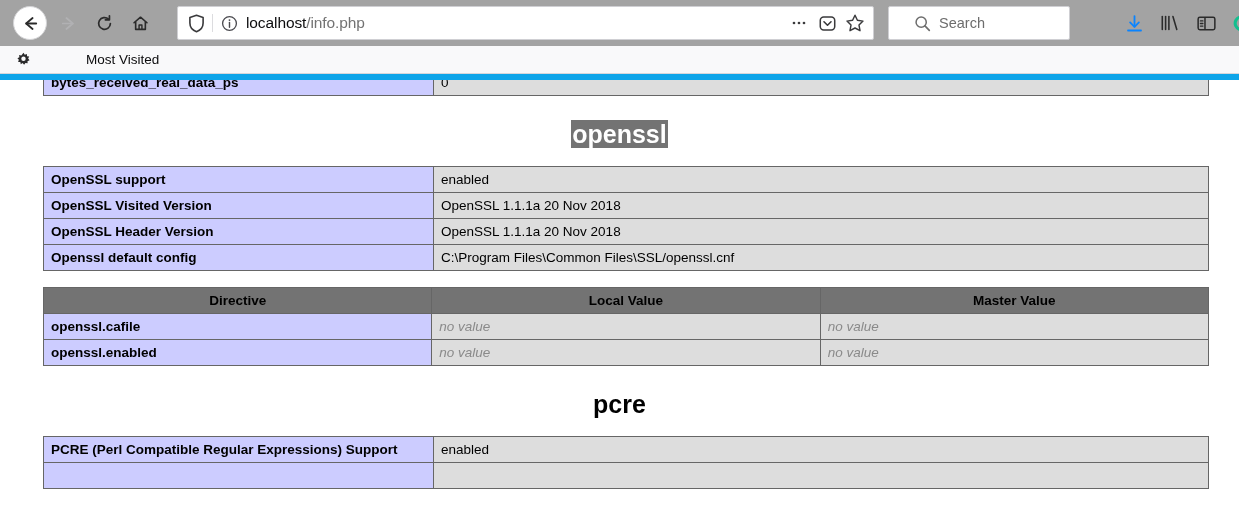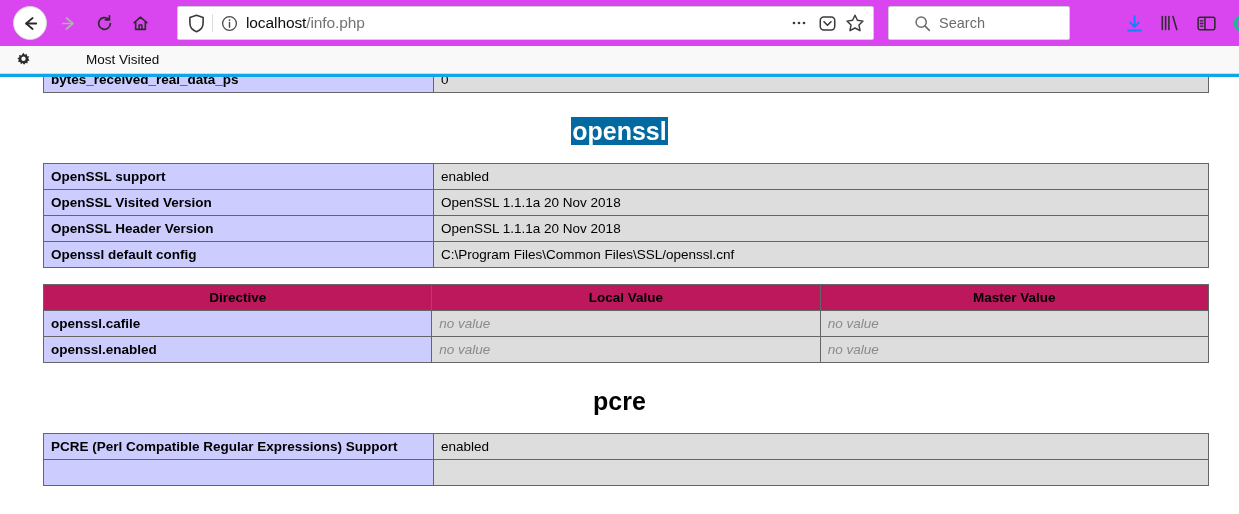--- a/index.html
+++ b/index.html
@@ -7,22 +7,22 @@
     margin: 0; padding: 0;
     width: 1239px; height: 514px;
     overflow: hidden;
     background: #ffffff;
     font-family: "Liberation Sans", sans-serif;
   }
 
   
   #browser-chrome {
     width: 1239px;
-    background: #d946ef;
-    border-bottom: 3px solid #0ea5e9;
+    background: #a3a3a3;
+    border-bottom: 6px solid #0ea5e9;
   }
   #nav-bar {
     display: flex;
     align-items: center;
     height: 46px;
     padding: 0 8px;
   }
   .nav-btn {
     width: 34px; height: 34px;
     display: flex; align-items: center; justify-content: center;
@@ -161,41 +161,41 @@
     color: #000000;
     font-weight: bold;
     width: 390px;
   }
   td.v {
     background: #dddddd;
     color: #000000;
     font-weight: normal;
   }
   th.h {
-    background: #be185d;
+    background: #737373;
     color: #000000;
     font-weight: bold;
     text-align: center;
   }
   td.novalue {
     color: #8a8a8a;
     font-style: italic;
     font-weight: normal;
     margin-left: 32px;
   }
   h2.section {
     text-align: center;
     font-size: 25px;
     font-weight: bold;
     margin: 24px 0 17px 0;
     color: #000000;
     font-family: "Liberation Sans", sans-serif;
   }
   h2.section .hl {
-    background: #0369a1;
+    background: #737373;
     color: #ffffff;
     padding: 0 1px;
   }
   .spacer-16 { height: 16px; }
 </style>
 </head>
 <body>
 
 <div id="browser-chrome">
 

